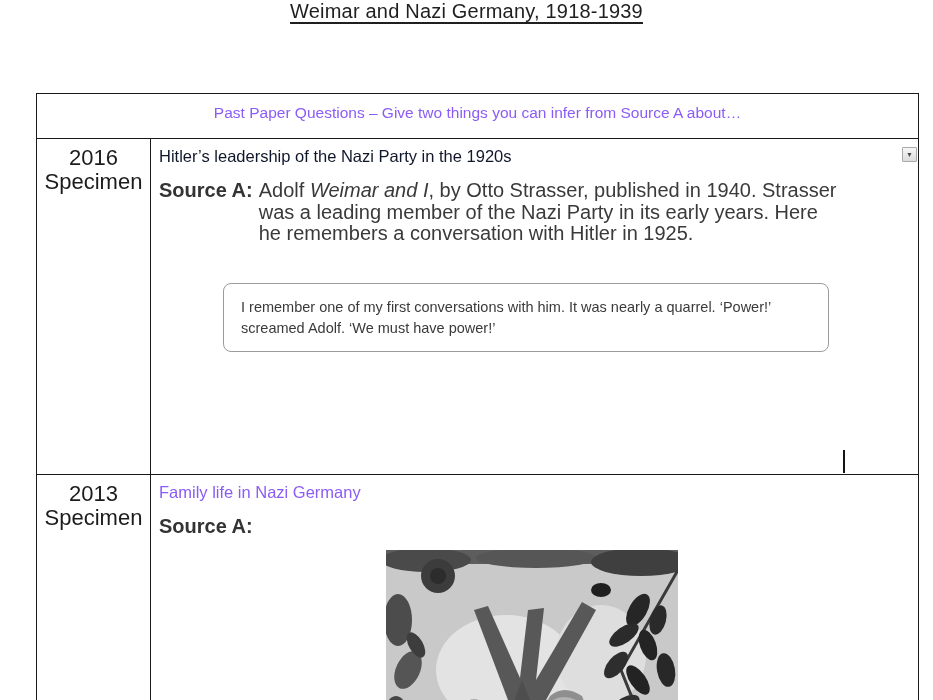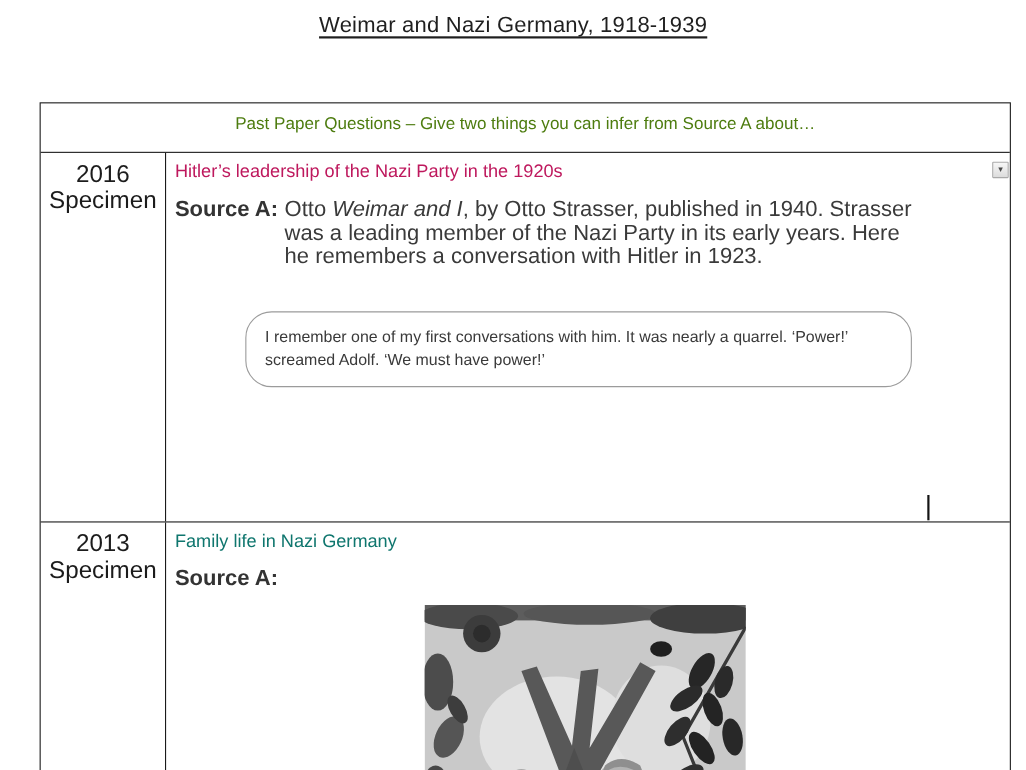--- a/index.html
+++ b/index.html
@@ -4,21 +4,20 @@
 <style>
   * { margin: 0; padding: 0; box-sizing: border-box; }
   html, body { background: #ffffff; }
   body {
     width: 933px; height: 700px; overflow: hidden; position: relative;
     font-family: "Liberation Sans", "DejaVu Sans", sans-serif;
     color: #2b2b2b;
   }
 
   .doc-title {
-    margin-top: 12px;
     text-align: center;
     font-size: 20px;
     font-weight: 500;
     color: #1f1f1f;
     text-decoration: underline;
     text-underline-offset: 4px;
     letter-spacing: 0.2px;
   }
 
   .qtable {
@@ -28,21 +27,21 @@
     border: 1px solid #1a1a1a;
     background: #fff;
   }
 
   .qtable-header {
     min-height: 45px;
     border-bottom: 1px solid #1a1a1a;
     display: flex; align-items: flex-start; justify-content: center;
     padding-top: 10px;
     font-size: 15.5px;
-    color: #4d7c0f;
+    color: #8b5cf6;
   }
 
   .qrow { display: grid; grid-template-columns: 114px 1fr; }
   .qrow + .qrow { border-top: 1px solid #1a1a1a; }
 
   .qrow-left {
     border-right: 1px solid #1a1a1a;
     text-align: center;
     padding-top: 7px;
     font-size: 22px;
@@ -65,21 +64,21 @@
     line-height: 21.5px;
     color: #3a3a3a;
   }
   .source-label { font-weight: 700; color: #333; white-space: nowrap; margin-right: 6px; }
   .source-text { max-width: 585px; }
 
   .quote-box {
     margin: 38px 14px 0 64px;
     width: 606px;
     border: 1.5px solid #9b9b9b;
-    border-radius: 24px;
+    border-radius: 8px;
     padding: 13px 17px 11px 17px;
     font-size: 14.5px;
     line-height: 21.5px;
     color: #3a3a3a;
     background: #fff;
   }
   .quote-box p + p { margin-top: 21px; }
 
   .dropdown-btn {
     position: absolute;
@@ -114,39 +113,39 @@
 
   <div class="qrow">
     <div class="qrow-left">
       <div>2016</div>
       <div>Specimen</div>
     </div>
     <div class="qrow-right" style="min-height:335px;">
       <div class="dropdown-btn">
         <span>▼</span>
       </div>
-      <div class="topic-heading" style="color:#be185d;">Hitler’s leadership of the Nazi Party in the 1920s</div>
+      <div class="topic-heading" style="color:#0f172a;">Hitler’s leadership of the Nazi Party in the 1920s</div>
       <div class="source-block">
         <span class="source-label">Source A:</span>
-        <span class="source-text"><span>Otto </span><i>Weimar and I</i><span>, by Otto Strasser, published in 1940. Strasser was a leading member of the Nazi Party in its early years. Here he remembers a conversation with Hitler in 1923.</span></span>
+        <span class="source-text"><span>Adolf </span><i>Weimar and I</i><span>, by Otto Strasser, published in 1940. Strasser was a leading member of the Nazi Party in its early years. Here he remembers a conversation with Hitler in 1925.</span></span>
       </div>
       <div class="quote-box">
         <p>I remember one of my first conversations with him. It was nearly a quarrel. ‘Power!’ screamed Adolf. ‘We must have power!’</p>
       </div>
       <div class="text-caret"></div>
     </div>
   </div>
 
   <div class="qrow">
     <div class="qrow-left">
       <div>2013</div>
       <div>Specimen</div>
     </div>
     <div class="qrow-right" style="min-height:300px;">
-      <div class="topic-heading" style="color:#0f766e;">Family life in Nazi Germany</div>
+      <div class="topic-heading" style="color:#8b5cf6;">Family life in Nazi Germany</div>
       <div class="source-block">
         <span class="source-label">Source A:</span>
       </div>
 
       <div class="poster-wrap" title="Grayscale Nazi poster: a man and woman beneath a tree with dark foliage">
         <svg class="poster-svg" viewBox="0 0 292 230" preserveAspectRatio="none">
 
           <rect x="0" y="0" width="292" height="230" fill="#c9c9c9"></rect>
           <ellipse cx="120" cy="120" rx="70" ry="55" fill="#e3e3e3"></ellipse>
           <ellipse cx="215" cy="105" rx="45" ry="50" fill="#dedede"></ellipse>

